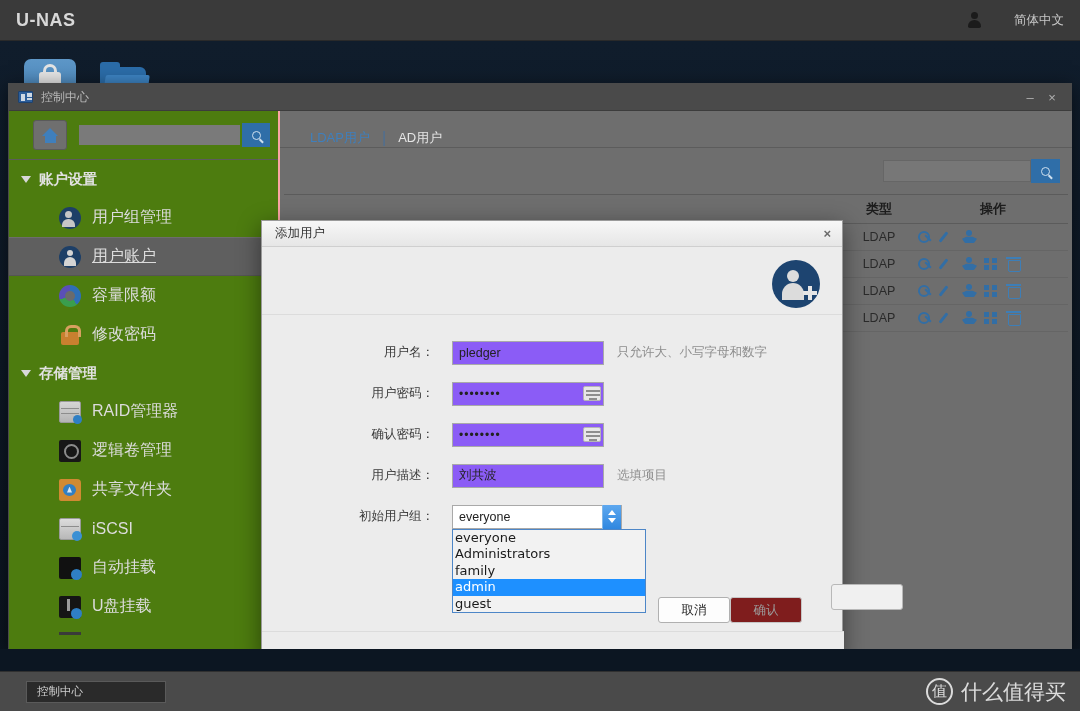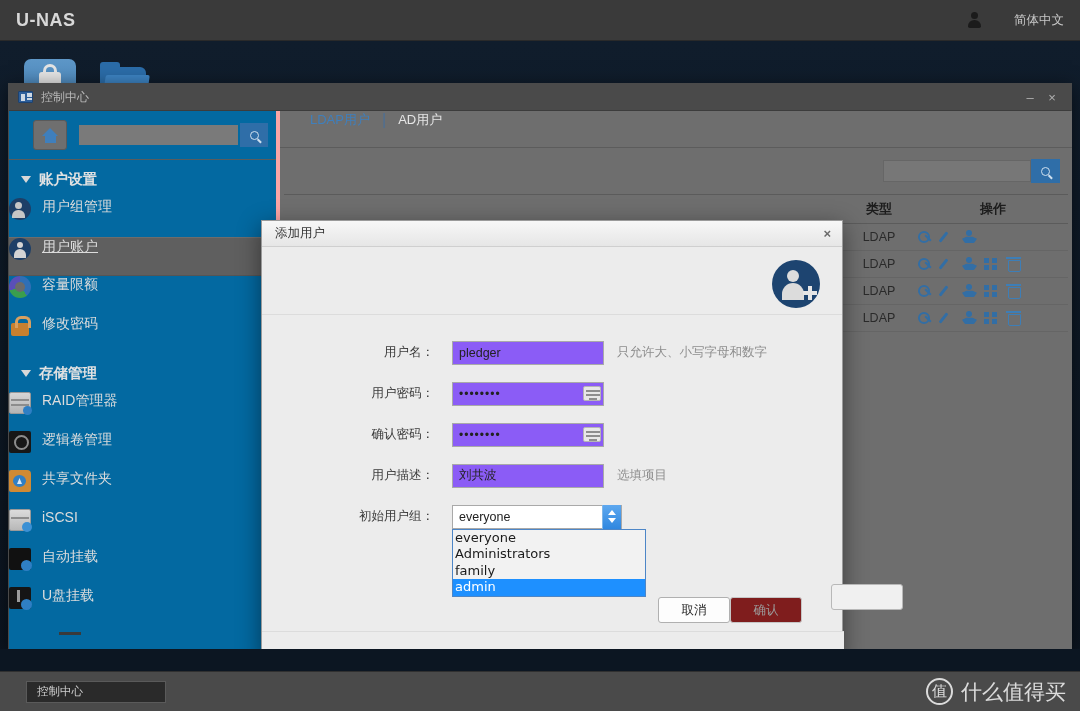--- a/index.html
+++ b/index.html
@@ -126,22 +126,22 @@
   #cc-winbtns { margin-left: auto; display: flex; align-items: center; padding-right: 8px; }
   .winbtn {
     color: #b0b0b0; font-size: 13px; width: 22px; text-align: center;
     line-height: 1;
   }
 
   #cc-body { display: flex; height: 538px; }
 
   
   #cc-sidebar {
-    width: 271px; background: #0369a1; position: relative;
-    border-right: 4px solid #fca5a5;
+    width: 271px; background: #4d7c0f; position: relative;
+    border-right: 2px solid #fca5a5;
     flex: 0 0 271px;
   }
   #cc-toolbar-row {
     height: 49px; display: flex; align-items: center; padding: 0 8px;
     border-bottom: 1px solid #5c5c5c;
   }
   #home-btn {
     width: 34px; height: 30px; border: 1px solid #5a5a5a;
     background: #6f6f6f; border-radius: 3px;
     display: flex; align-items: center; justify-content: center;
@@ -178,23 +178,23 @@
     display: flex; align-items: center;
     height: 38px; padding-left: 12px;
     color: #e2e2e2; font-size: 14.5px; font-weight: bold;
   }
   .caret {
     width: 0; height: 0; margin-right: 8px;
     border-left: 5.5px solid transparent; border-right: 5.5px solid transparent;
     border-top: 7px solid #d8d8d8;
   }
   .nav-item {
-    display: flex; align-items: flex-start;
-    height: 39px; 
-    color: #dcdcdc; font-size: 14px;
+    display: flex; align-items: center;
+    height: 39px; padding-left: 50px;
+    color: #dcdcdc; font-size: 16px;
   }
   .nav-item.selected { background: #5f5f5f; border-top:1px solid #6d6d6d; border-bottom:1px solid #555;text-decoration:underline; }
   .nav-ico {
     width: 22px; height: 22px; margin-right: 11px; position: relative;
     flex: 0 0 22px;
   }
   .ico-usergrp { border-radius: 50%; background: #1d3f67; }
   .ico-usergrp::before {
     content:""; position:absolute; left:6px; top:4px; width:7px; height:7px;
     border-radius:50%; background:#c6c6c6;
@@ -288,21 +288,21 @@
   }
   #nav-partial {
     margin-left: 50px; margin-top: 6px; width: 22px; height: 3px; background: #3a3a3a;
   }
 
   
   #cc-content {
     flex: 1; background: #6e6e6e; position: relative;
   }
   #tabs-row {
-    height: 37px; display: flex; align-items: flex-start; padding-left: 18px;
+    height: 37px; display: flex; align-items: flex-end; padding-left: 18px;
     border-bottom: 1px solid #5c5c5c;
   }
   .tab { font-size: 13px; padding: 0 12px; }
   .tab.active { color: #3f7fbc; }
   .tab.inactive { color: #e5e5e5; }
   .tab-sep { color: #4c6f94; }
 
   #content-toolbar {
     height: 46px; display: flex; align-items: center; padding: 0 12px;
     position: relative;
@@ -740,20 +740,21 @@
               <span id="combo-spin">
                 <span class="spin-up"></span>
                 <span class="spin-dn"></span>
               </span>
             </div>
             <div id="combo-list">
               <div class="copt">everyone</div>
               <div class="copt">Administrators</div>
               <div class="copt">family</div>
               <div class="copt sel">admin</div>
+              <div class="copt">guest</div>
             </div>
           </div>
         </div>
       </div>
 
       <div id="btn-hidden"></div>
 
       <div id="dlg-buttons">
         <div class="dbtn" id="btn-cancel">取消</div>
         <div class="dbtn" id="btn-ok">确认</div>

